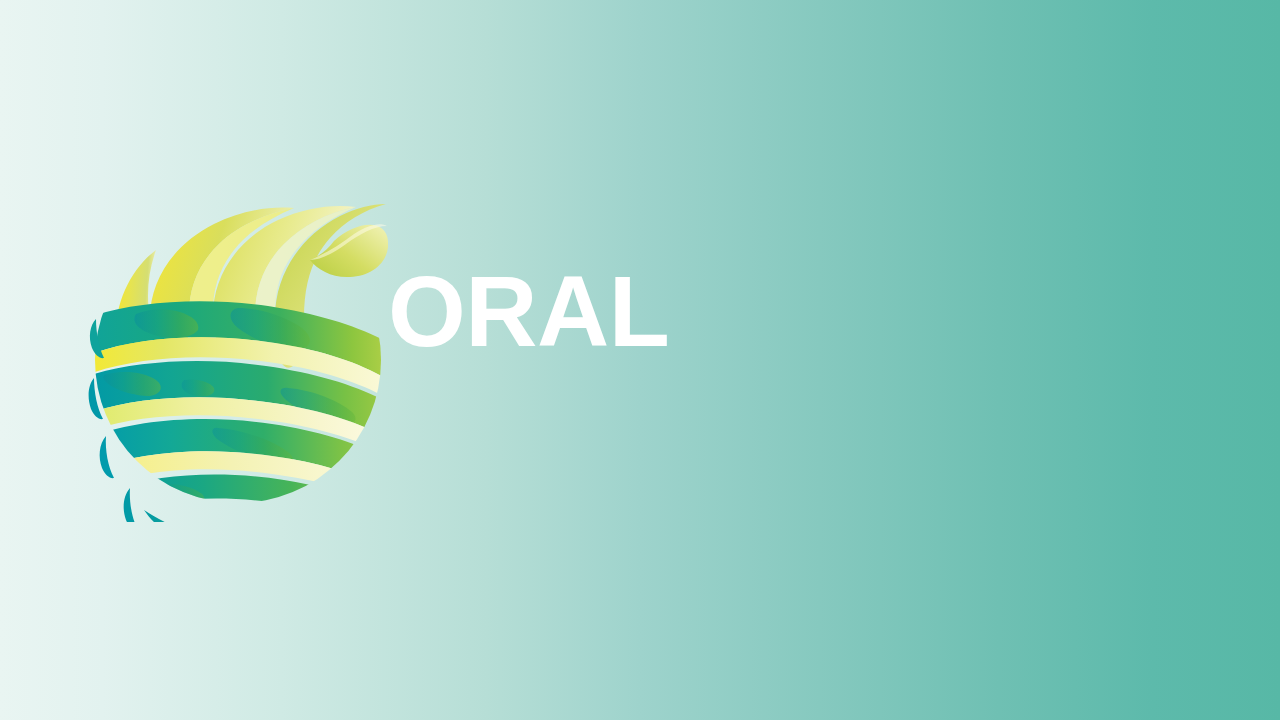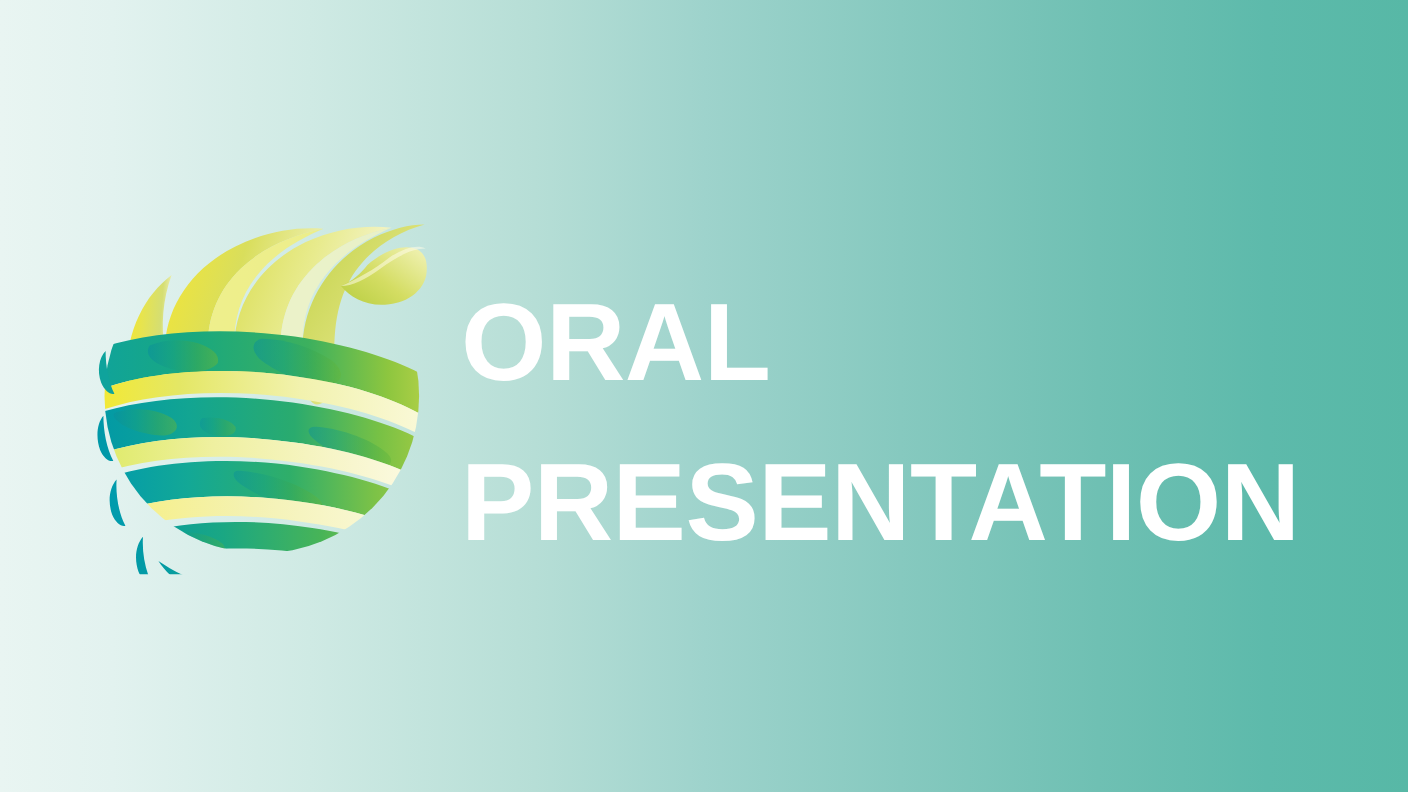--- a/index.html
+++ b/index.html
@@ -36,21 +36,21 @@
     left: 88px;
     top: 192px;
     width: 300px;
     height: 330px;
   }
   #logo-wrap svg { display: block; width: 100%; height: 100%; }
 
   
   #title-block {
     position: absolute;
-    left: 419px;
+    left: 388px;
     top: 238px;
     width: 800px;
   }
   .title-line {
     color: #ffffff;
     font-weight: 700;
     font-size: 100px;
     line-height: 146px;
     letter-spacing: -0.5px;
     white-space: nowrap;
@@ -242,16 +242,15 @@
                  C228,368 198,376 166,374 C120,371 86,356 68,334 Z"></path>
         <path fill="#8fc545" d="M86,348 C112,362 146,370 180,370 C200,370 216,367 228,362
                  C212,374 186,380 158,378 C124,375 98,364 86,348 Z"></path>
       </g>
 
     </svg>
   </div>
 
   <div id="title-block">
     <div class="title-line" id="line-oral">ORAL</div>
-    <div class="title-line" id="line-presentation">PRESENTATION</div>
   </div>
 
 </div>
 
 </body></html>

